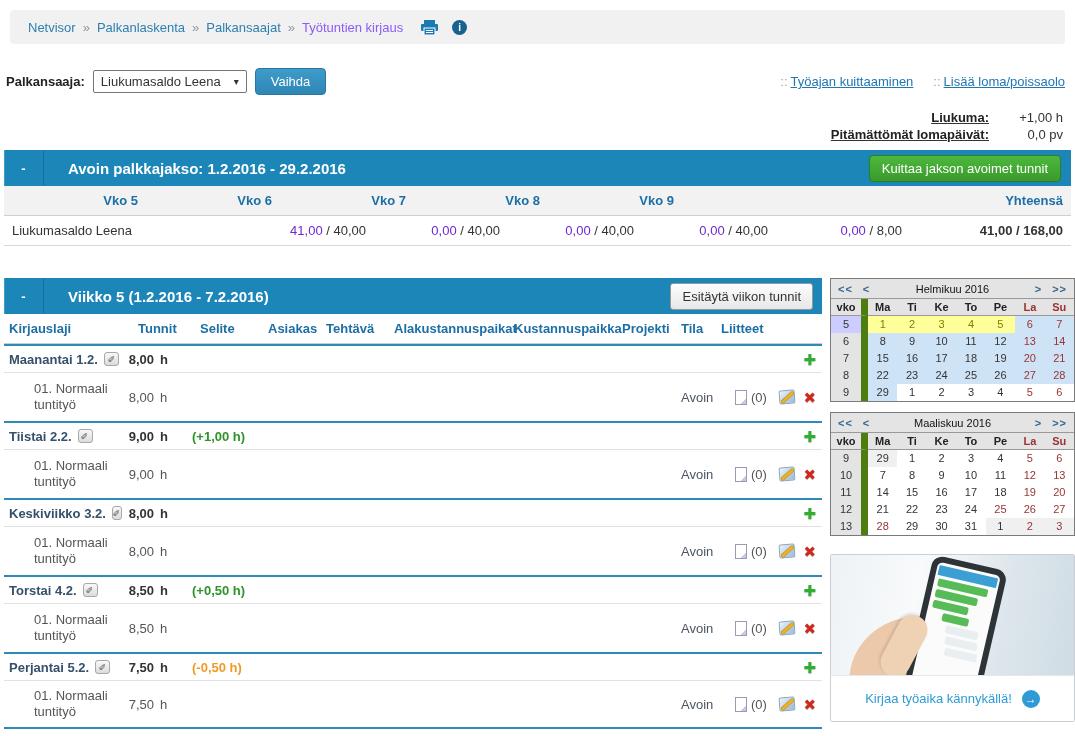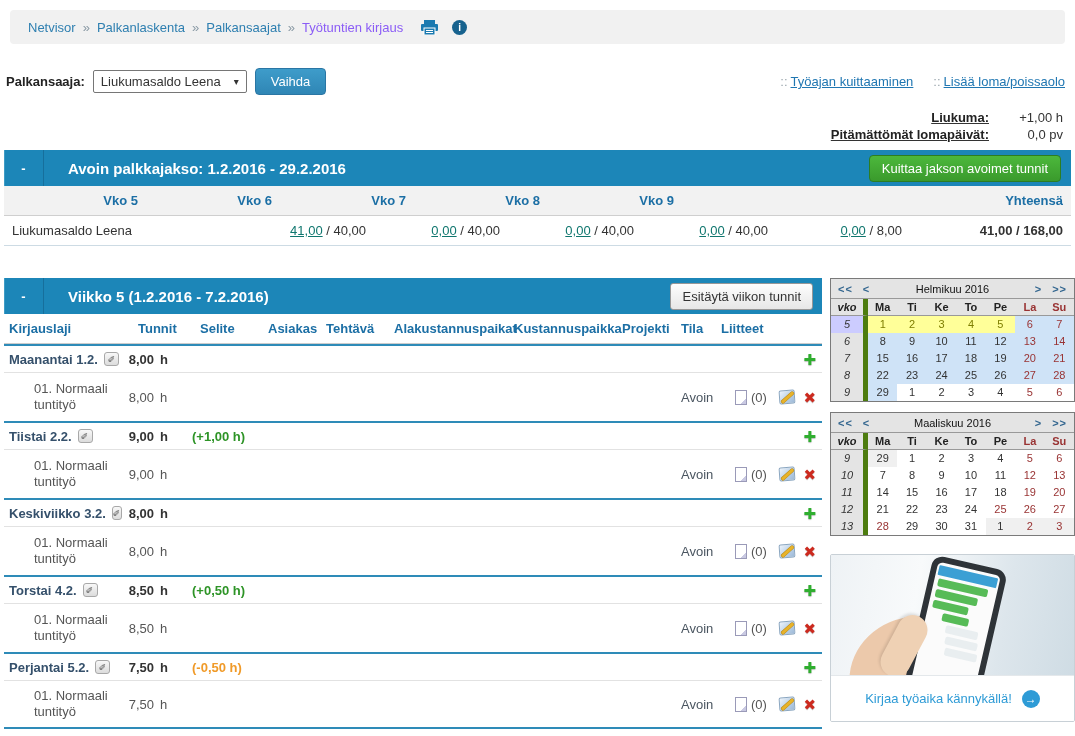--- a/index.html
+++ b/index.html
@@ -50,21 +50,21 @@
   .btn-light { margin-left:auto; margin-right:9px; background:linear-gradient(#fdfdfd,#e7e7e7);
     border:1px solid #979797; color:#333; padding:5px 11px; border-radius:3px; cursor:pointer; font-size:13px; }
 
   
   .sum-row { display:flex; align-items:center; height:30px; }
   .sum-head { background:#f2f2f2; border-bottom:1px solid #cfcfcf; color:#1c6fa5; font-weight:bold; }
   .sum-data { background:#fff; border-bottom:1px solid #cddbe4; }
   .sum-name { flex:0 0 228px; padding-left:8px; }
   .sum-week { flex:0 0 134px; text-align:right; }
   .sum-total { flex:1; text-align:right; padding-right:8px; }
-  .wk-link { color:#0f766e; text-decoration:underline; cursor:pointer; }
+  .wk-link { color:#6d28d9; cursor:pointer; }
   .sum-data .sum-total { font-weight:bold; }
 
   
   .content { display:flex; margin-top:32px; gap:8px; }
   .main { width:818px; }
   .sidebar { width:245px; }
 
   
   .wt-header { display:grid; grid-template-columns:134px 62px 68px 58px 68px 120px 108px 59px 40px 60px 41px;
     height:30px; align-items:center; color:#1c6fa5; font-weight:bold; border-bottom:1px solid #ccc; white-space:nowrap; }
@@ -101,21 +101,21 @@
   
   .cal { width:245px; border:1px solid #7a7a7a; margin-bottom:10px; font-size:11px; background:#fff; }
   .cal-nav { display:flex; align-items:center; background:#e4e4e4; height:20px; padding:0 7px;
     border-bottom:1px solid #999; }
   .cal-nav .nav { color:#33668f; cursor:pointer; font-weight:bold; letter-spacing:1px; }
   .cal-nav .nav + .nav { margin-left:10px; }
   .cal-title { flex:1; text-align:center; color:#111; }
   .cal-grid { display:grid; grid-template-columns:37px repeat(7,1fr); }
   .cal-grid div { height:17px; line-height:17px; text-align:center; }
   .cal-dh { background:#e4e4e4; border-bottom:1px solid #999; font-weight:bold; color:#222; }
-  .vko-col { background:#e4e4e4; border-right:5px solid #4d7c0f;font-style:italic; }
+  .vko-col { background:#e4e4e4; border-right:7px solid #4d7c0f; }
   .cw  { background:#ffff99; color:#7e7e00; }
   .per { background:#cfe3f7; }
   .out { background:#f0f0f0; }
   .we  { color:#993333; }
   .sel { background:#ccccff; }
   .cal-cell { cursor:pointer; }
 
   
   .promo { margin-top:18px; border:1px solid #c8d0d6; border-radius:2px; overflow:hidden; }
   .promo-img { height:120px; position:relative; overflow:hidden;

